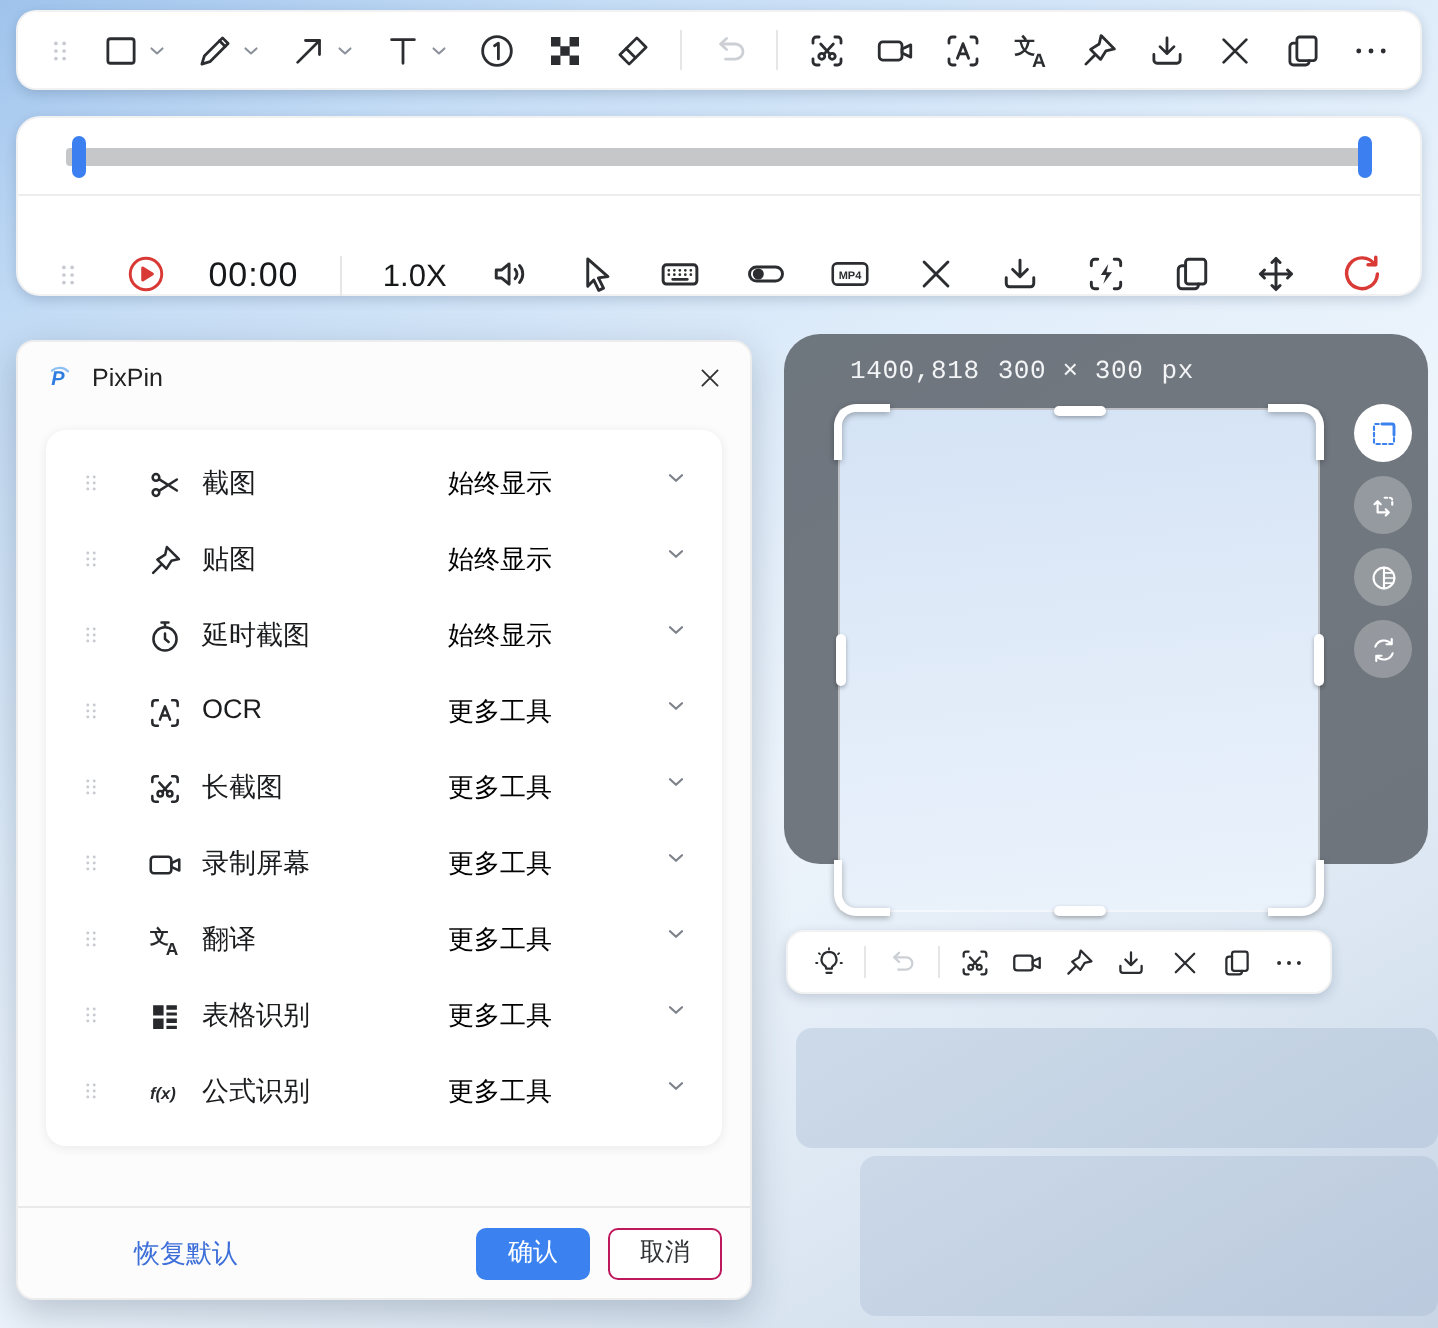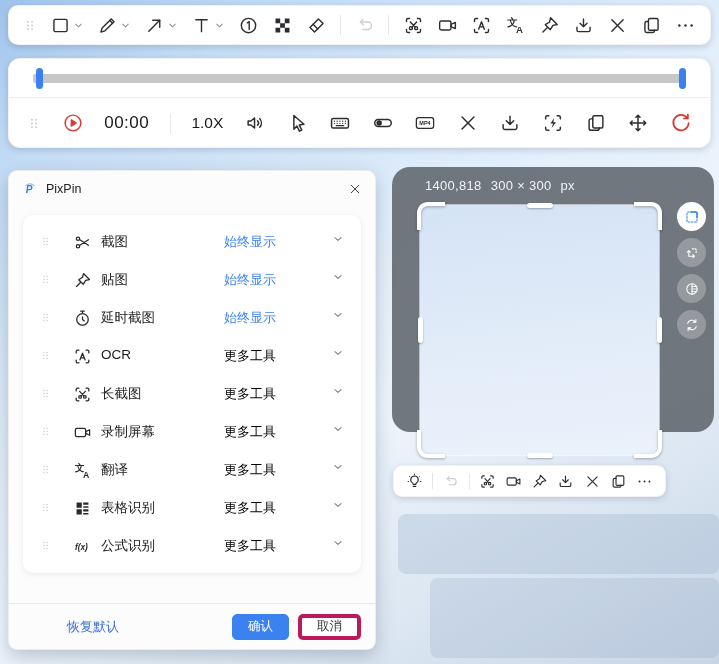--- a/index.html
+++ b/index.html
@@ -34,21 +34,21 @@
   .tb-text.time { font-size:17px; font-weight:500; letter-spacing:.5px; }
   .tb-text.speed { font-size:15.5px; font-weight:500; }
   .ic { display:flex; }
 
   
   .recorder-panel { position:absolute; left:8px; top:58px; width:703px; height:90px; border-radius:12px; }
   .trim { position:relative; height:39px; border-bottom:1px solid #ededef; }
   .trim-track { position:absolute; left:24px; right:24px; top:15px; height:9px; background:#c6c7c8; border-radius:2px; }
   .trim-handle { position:absolute; top:9px; width:7px; height:21px; background:#3b7ff0; border-radius:3.5px; }
   .trim-handle.left { left:27px; } .trim-handle.right { right:24px; }
-  .rec-toolbar { height:50px; display:flex; align-items:center; justify-content:space-between; padding:0 18px; }
+  .rec-toolbar { height:50px; display:flex; align-items:flex-end; justify-content:space-between; padding:0 18px; }
   .rec-toolbar .tb-btn svg { width:22px; height:22px; }
 
   
   .dialog { position:absolute; left:8px; top:170px; width:368px; height:480px;
     background:#fcfcfd; border-radius:9px; box-shadow:0 6px 18px rgba(30,50,80,.25); border:1px solid rgba(0,0,0,.06); }
   .dialog-header { display:flex; align-items:center; height:36px; padding:0 13px; gap:8px; }
   .dlg-logo svg { width:16px; height:16px; display:block; }
   .dlg-title { font-size:12.5px; color:#222; }
   .dlg-close { margin-left:auto; background:none; border:none; color:#333; cursor:pointer; display:flex; }
   .dlg-close svg { width:14px; height:14px; }
@@ -56,38 +56,38 @@
   .card { position:absolute; left:14px; right:14px; top:44px; height:358px; background:#fff;
     border-radius:10px; box-shadow:0 1px 6px rgba(0,0,0,.08); display:flex; flex-direction:column;
     justify-content:space-around; padding:8px 0; }
   .row { display:flex; align-items:flex-start; padding:0 17px; }
   .row-grip { display:flex; cursor:grab; }
   .row-grip svg { width:11px; height:17px; color:#c7cbd1; }
   .row-ic { display:flex; margin-left:22px; color:#27292c; }
   .row-ic svg { width:19px; height:19px; }
   .row-label { margin-left:9px; font-size:13.5px; color:#1b1c1e; }
   .row-value { margin-left:auto; width:108px; font-size:13px; cursor:pointer; }
-  .row-value.muted { color:#3b82f6; }
+  .row-value.muted { color:#000000; }
   .row-value.link { color:#000000; }
   .row-chev { display:flex; cursor:pointer; }
   .row-chev svg { width:12px; height:12px; color:#7d828b; }
 
   .note { position:absolute; left:16px; top:414px; font-size:11.5px; color:#3b3d40; }
   .dialog-footer { position:absolute; left:0; right:0; bottom:0; height:46px; border-top:1px solid #e9e9eb;
     display:flex; align-items:center; padding:0 14px; }
   .restore { color:#3e6fd9; font-size:13px; text-decoration:none; cursor:pointer;margin-left:44px; }
   .footer-btns { margin-left:auto; display:flex; gap:9px; }
   .btn { height:26px; padding:0 15px; border-radius:5px; font-size:12.5px; cursor:pointer;
     font-family:"Liberation Sans",sans-serif; }
   .btn-primary { background:#3b82f0; border:1px solid #3b82f0; color:#fff; }
-  .btn-secondary { background:#fff; border:4px solid #be185d; color:#2f3134; }
+  .btn-secondary { background:#fff; border:1px solid #be185d; color:#2f3134; }
 
   
   .capture { position:absolute; left:392px; top:167px; width:322px; height:265px;
-    border-radius:18px; background:rgba(86,91,99,.82); }
+    border-radius:18px; background:rgba(86,91,99,.82);font-family:Liberation Mono, monospace; }
   .capture-info { position:absolute; left:33px; top:11px; display:flex; gap:9px;
     color:#f3f4f6; font-size:13px; letter-spacing:.3px; }
   .selection { position:absolute; left:28px; top:38px; width:239px; height:250px;
     background:linear-gradient(175deg,#d4e3f5 0%,#e2ecf9 55%,#eaf2fb 100%);
     outline:1px solid rgba(255,255,255,.55); border-radius:2px; }
   .corner { position:absolute; width:28px; height:28px; filter:drop-shadow(0 1px 1.5px rgba(0,0,0,.3)); }
   .corner.tl { left:-3px; top:-3px; border-left:4px solid #fff; border-top:4px solid #fff; border-top-left-radius:11px; }
   .corner.tr { right:-3px; top:-3px; border-right:4px solid #fff; border-top:4px solid #fff; border-top-right-radius:11px; }
   .corner.bl { left:-3px; bottom:-3px; border-left:4px solid #fff; border-bottom:4px solid #fff; border-bottom-left-radius:11px; }
   .corner.br { right:-3px; bottom:-3px; border-right:4px solid #fff; border-bottom:4px solid #fff; border-bottom-right-radius:11px; }

